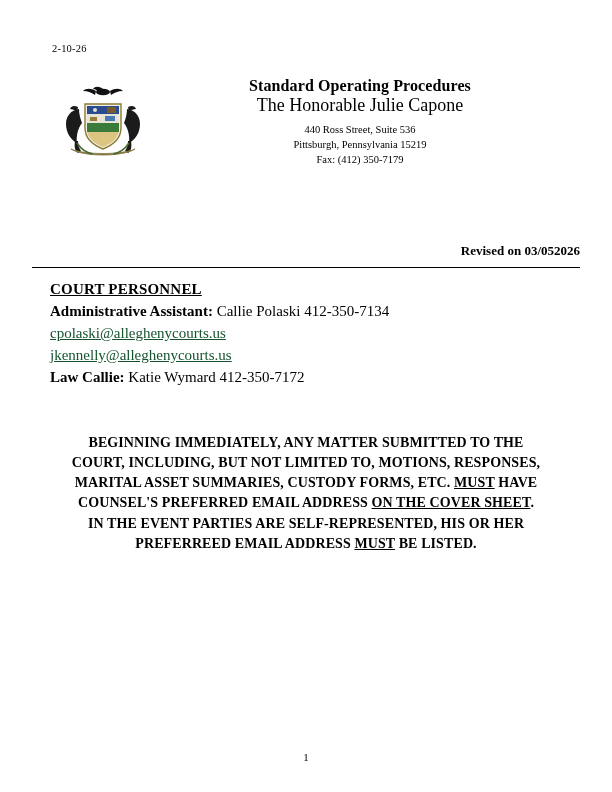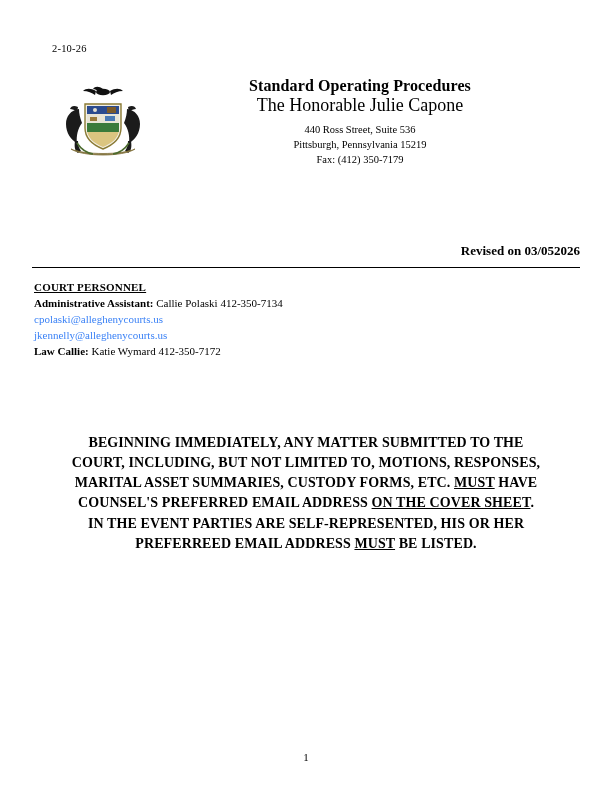--- a/index.html
+++ b/index.html
@@ -80,36 +80,37 @@
   .rule {
     position: absolute;
     left: 32px;
     right: 32px;
     top: 258px;
     border-top: 1px solid #000000;
     height: 0;
   }
   .personnel {
     position: absolute;
-    left: 34px;
+    left: 50px;
     top: 270px;
     width: 420px;
-    font-size: 11px;
+    font-size: 15px;
     line-height: 1.46;
   }
   .personnel .heading {
     font-weight: bold;
     text-decoration: underline;
     letter-spacing: 0.2px;
   }
   .personnel .role {
     font-weight: bold;
   }
   .email {
-    color: #3b82f6;
+    color: #14532d;
+    text-decoration: underline;
   }
   .notice {
     position: absolute;
     left: 70px;
     top: 424px;
     width: 472px;
     text-align: center;
     font-size: 14px;
     font-weight: bold;
     line-height: 1.44;

